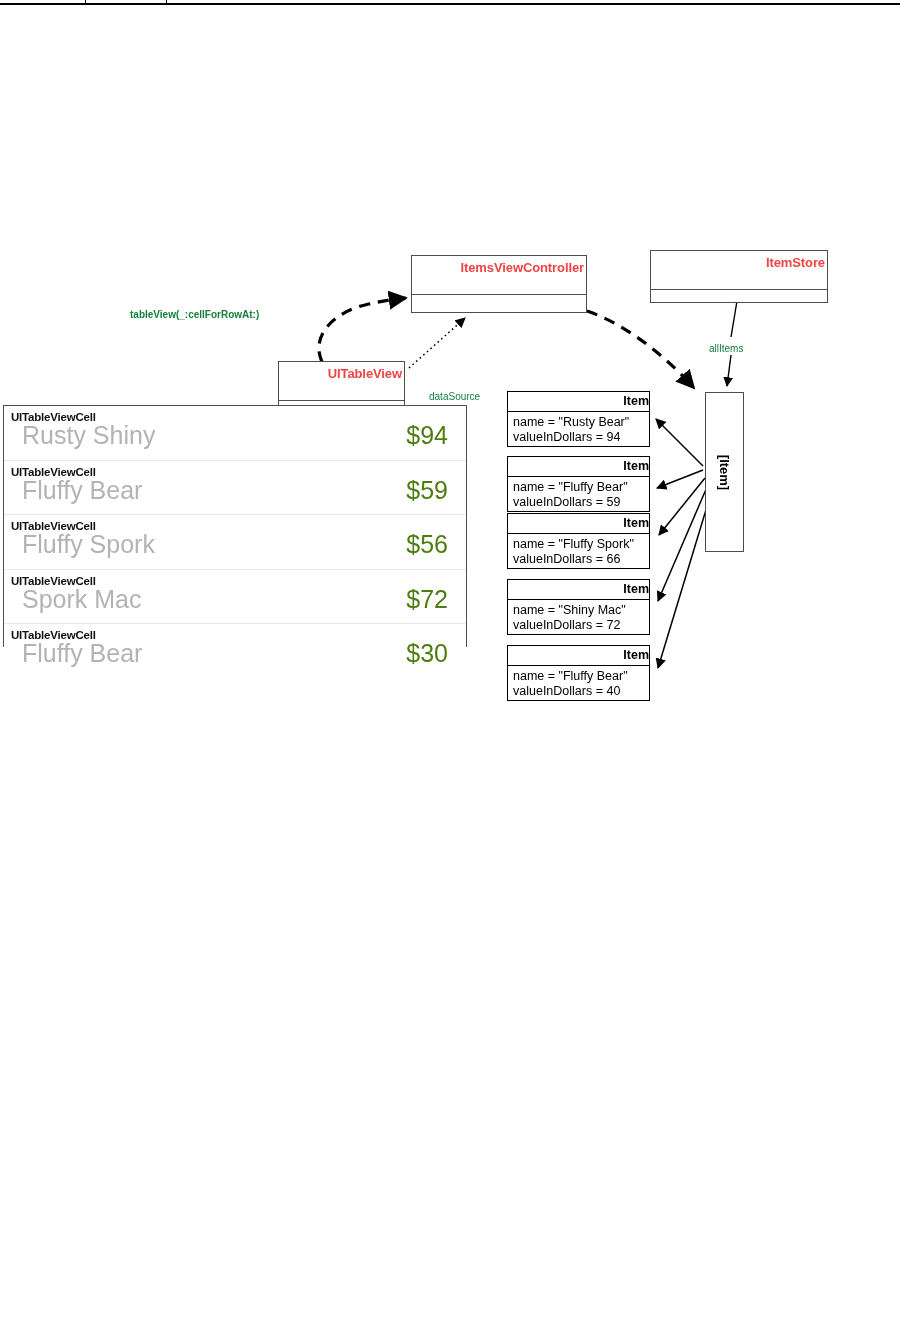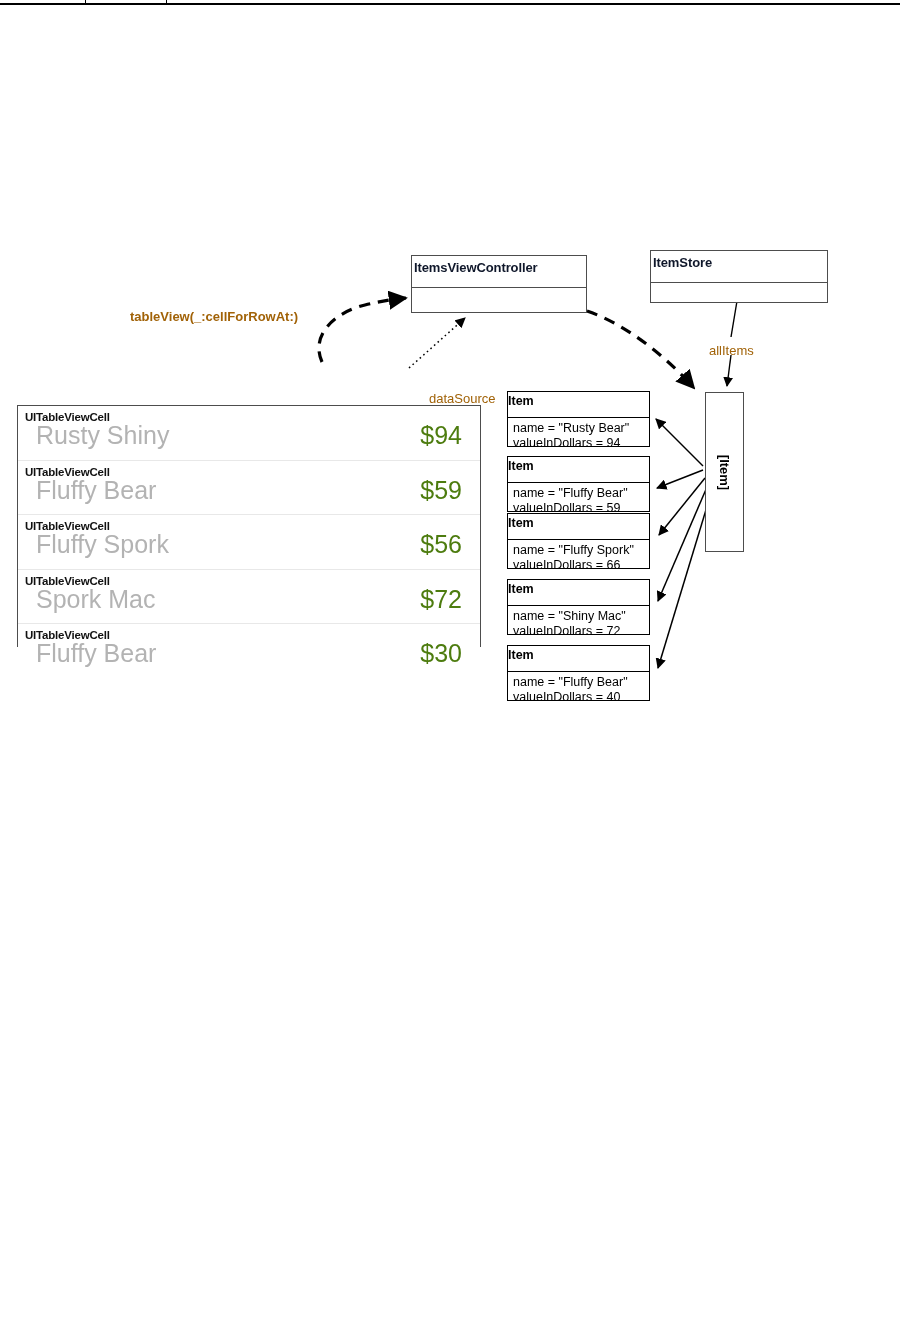--- a/index.html
+++ b/index.html
@@ -39,27 +39,27 @@
   
   .uml-box {
     position: absolute;
     box-sizing: border-box;
     border: 1.5px solid #4d4d4d;
     background: #ffffff;
   }
   .uml-title {
     box-sizing: border-box;
     width: 100%;
-    text-align: left;
+    text-align: right;
     font-weight: bold;
     font-size: 13px;
-    color: #0f172a;
+    color: #ef4444;
     border-bottom: 1.5px solid #4d4d4d;
     line-height: 1;
-    padding: 5px 2px 13px 2px;
+    padding: 5px 2px 20px 2px;
     letter-spacing: -0.1px;
   }
   .uml-body {
     width: 100%;
   }
 
   
   .array-box {
     position: absolute;
     box-sizing: border-box;
@@ -80,44 +80,44 @@
   
   .obj-box {
     position: absolute;
     box-sizing: border-box;
     border: 1.5px solid #000000;
     background: #ffffff;
   }
   .obj-title {
     box-sizing: border-box;
     width: 100%;
-    text-align: left;
+    text-align: right;
     font-weight: bold;
     font-size: 12.5px;
     color: #000000;
     border-bottom: 1.5px solid #000000;
-    padding: 3px 0 9px 0;
+    padding: 3px 0 3px 0;
     line-height: 1;
   }
   .obj-attrs {
     box-sizing: border-box;
     padding: 3px 0 4px 5px;
     font-size: 12.5px;
     color: #000000;
     line-height: 1.25;
   }
   .obj-attr {
     white-space: nowrap;
   }
 
   
   .edge-label {
     position: absolute;
-    font-size: 13px;
-    color: #a16207;
+    font-size: 10px;
+    color: #15803d;
     white-space: nowrap;
     line-height: 1;
   }
   .edge-label.bold {
     font-weight: bold;
   }
 
   
   .tableview-frame {
     position: absolute;
@@ -212,20 +212,24 @@
   <div class="uml-box" id="box-items-view-controller" style="left:411px; top:255px; width:176px; height:58px;">
     <div class="uml-title">ItemsViewController</div>
     <div class="uml-body"></div>
   </div>
 
   <div class="uml-box" id="box-item-store" style="left:650px; top:250px; width:178px; height:53px;">
     <div class="uml-title">ItemStore</div>
     <div class="uml-body"></div>
   </div>
 
+  <div class="uml-box" id="box-ui-table-view" style="left:278px; top:361px; width:127px; height:59px;">
+    <div class="uml-title">UITableView</div>
+    <div class="uml-body"></div>
+  </div>
 
   <div class="array-box" id="box-item-array" style="left:705px; top:392px; width:39px; height:160px;">
     <span class="array-label">[Item]</span>
   </div>
 
   <div class="edge-label bold" style="left:130px; top:310px;">tableView(_:cellForRowAt:)</div>
 
   <div class="edge-label" style="left:429px; top:344px;margin-top:48px;">dataSource</div>
 
   <div class="edge-label" style="left:709px; top:344px;">allItems</div>
@@ -263,21 +267,21 @@
   </div>
 
   <div class="obj-box" style="left:507px; top:645px; width:143px; height:56px;">
     <div class="obj-title">Item</div>
     <div class="obj-attrs">
       <div class="obj-attr">name = "Fluffy Bear"</div>
       <div class="obj-attr">valueInDollars = 40</div>
     </div>
   </div>
 
-  <div class="tableview-frame" style="left:17px; top:405px; width:464px; height:242px;">
+  <div class="tableview-frame" style="left:3px; top:405px; width:464px; height:242px;">
 
     <div class="tv-cell">
       <div class="tv-cell-tag">UITableViewCell</div>
       <div class="tv-cell-name">Rusty Shiny</div>
       <div class="tv-cell-price">$94</div>
     </div>
 
     <div class="tv-cell">
       <div class="tv-cell-tag">UITableViewCell</div>
       <div class="tv-cell-name">Fluffy Bear</div>

